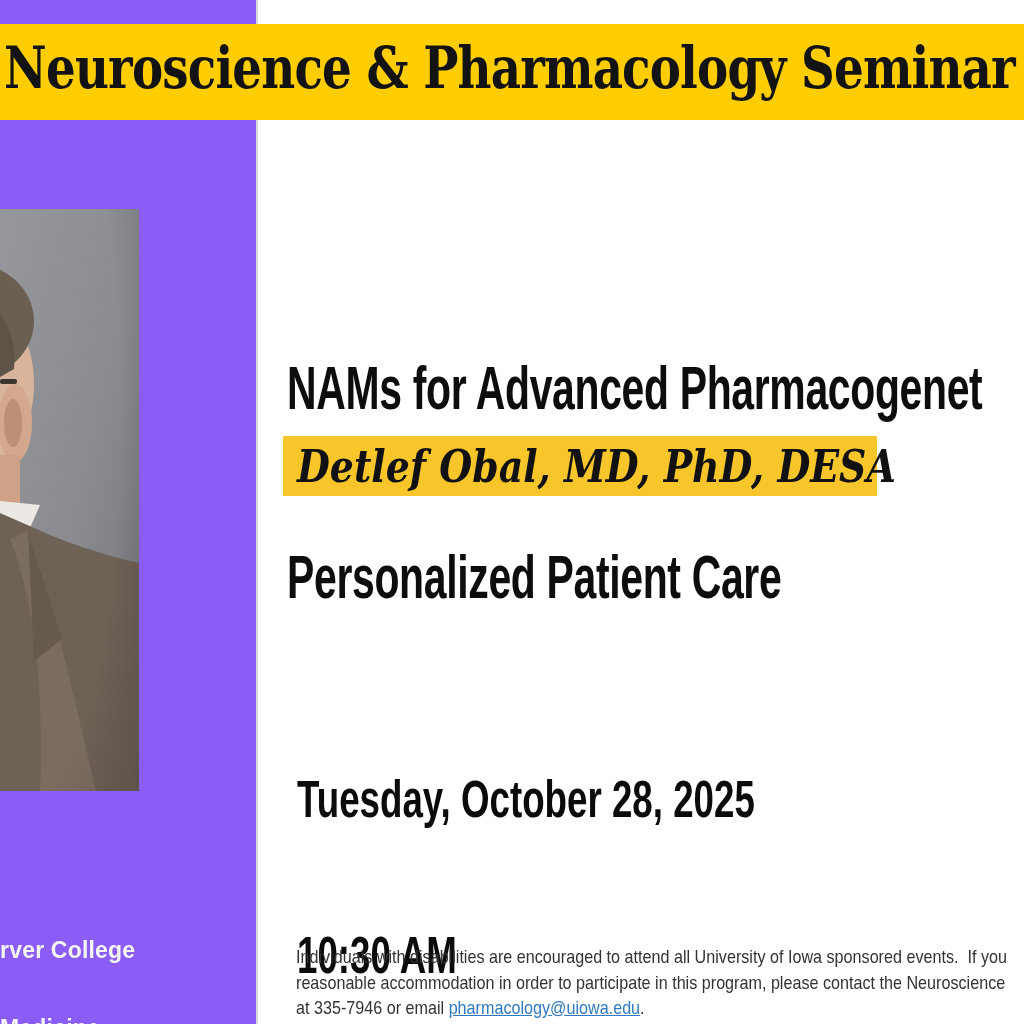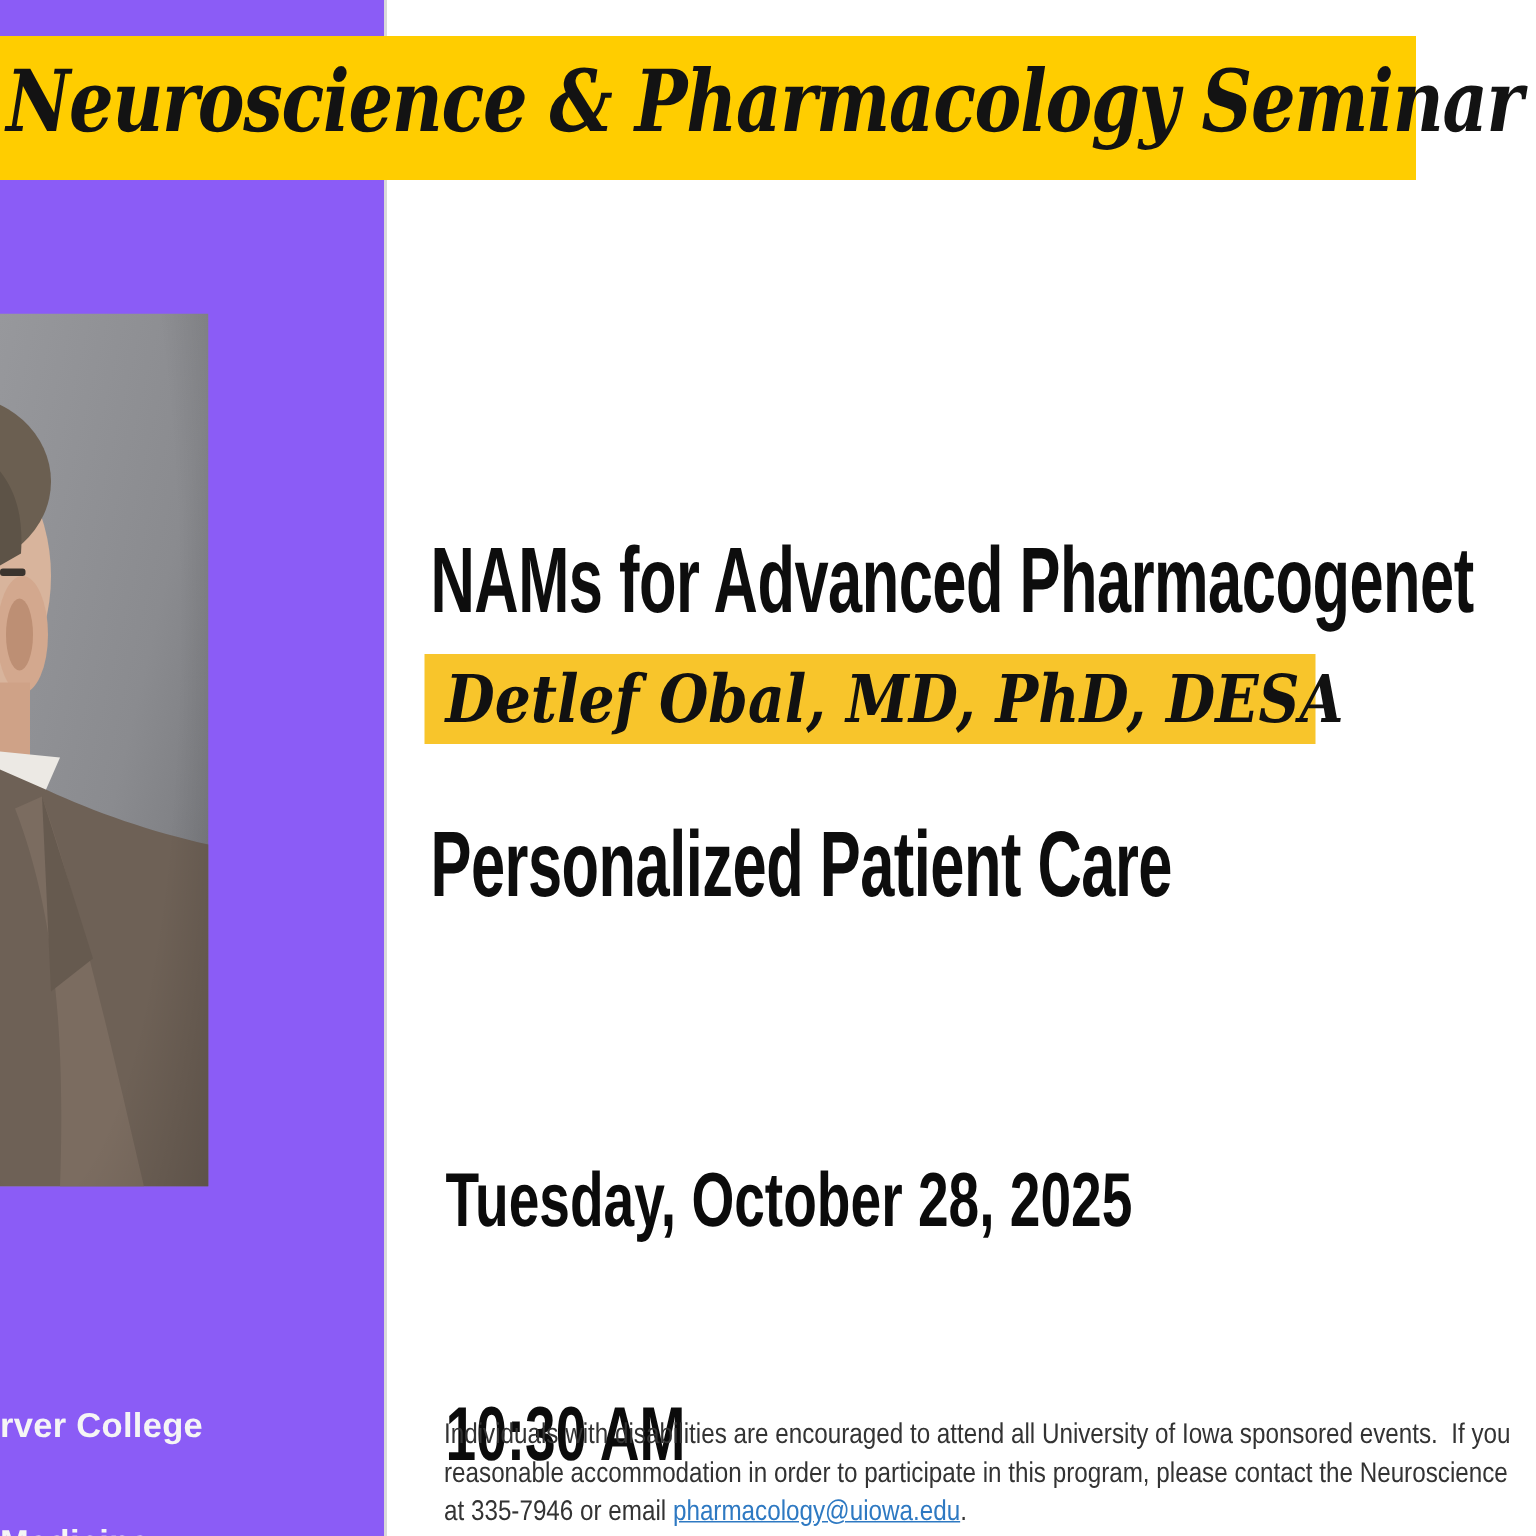--- a/index.html
+++ b/index.html
@@ -7,21 +7,21 @@
         font-family:"Liberation Sans",sans-serif;}
 
   
   .sidebar{position:absolute;left:0;top:0;width:256px;height:1024px;background:#8b5cf6;
            border-right:2px solid #d9d9d9;z-index:1;}
   .photo{position:absolute;left:0;top:209px;width:139px;height:582px;display:block;}
   .college{position:absolute;left:0;top:885px;color:#f5f5f5;font-weight:bold;
            font-size:23px;line-height:26px;letter-spacing:.2px;white-space:pre;}
 
   
-  .banner{position:absolute;left:0;top:24px;width:944px;height:96px;background:#FFCD00;z-index:3;font-style:italic;}
+  .banner{position:absolute;left:0;top:24px;width:1024px;height:96px;background:#FFCD00;z-index:3;}
   .banner-text{font-family:"DejaVu Serif","Liberation Serif",serif;font-weight:bold;color:#131313;
                font-size:57px;line-height:88px;padding-left:5px;letter-spacing:-1px;white-space:pre;
                transform:scaleX(.82);transform-origin:left top;}
 
   
   .title{position:absolute;left:287px;top:230px;font-weight:bold;color:#0d0d0d;
          font-size:62px;line-height:63px;letter-spacing:-.5px;white-space:pre;
          transform:scaleX(.66);transform-origin:left top;}
 
   

